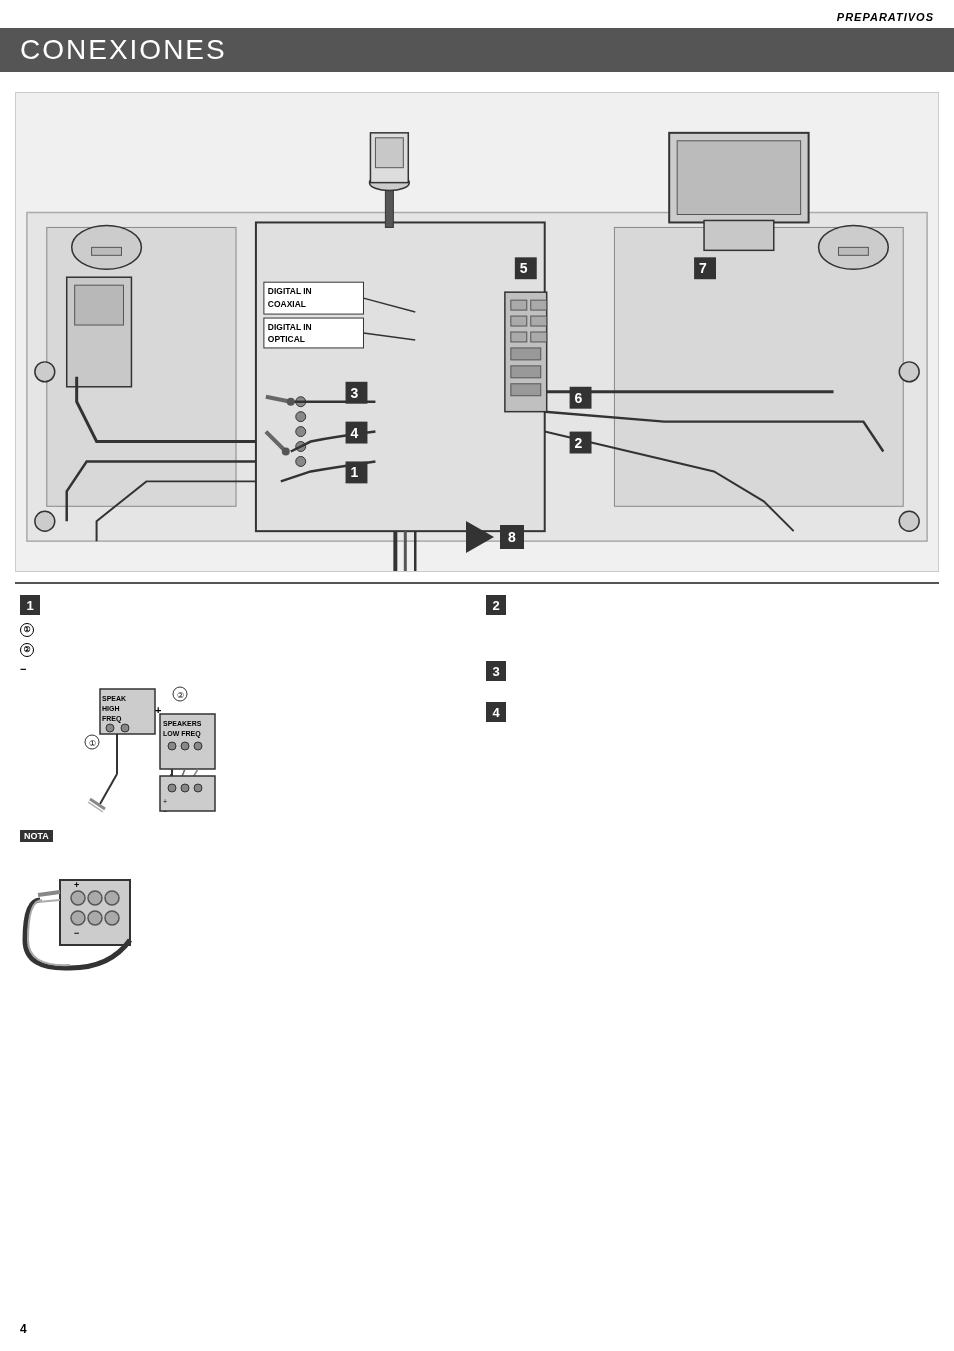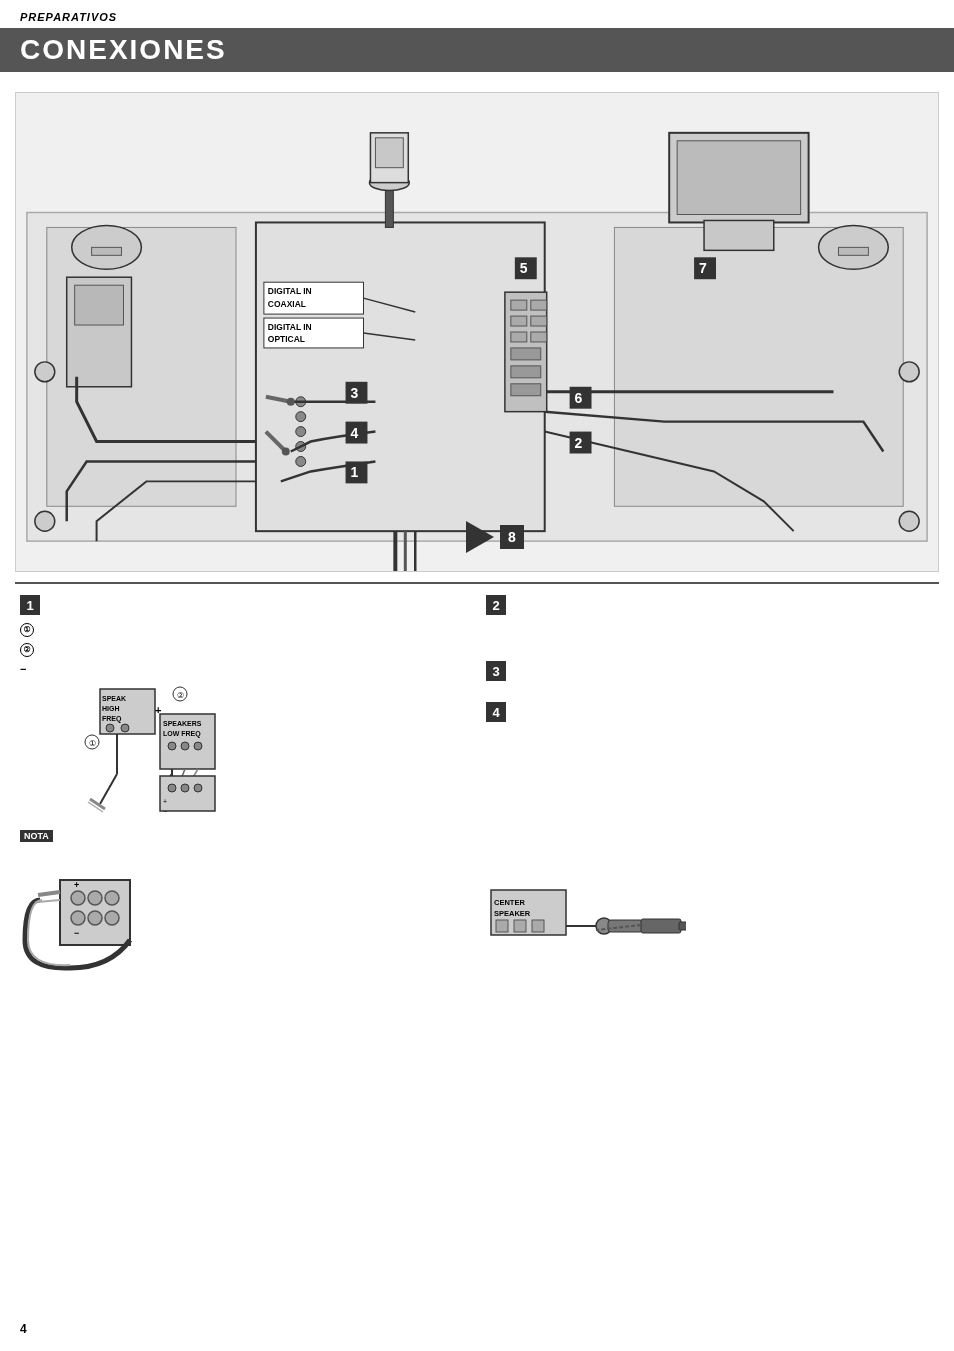--- a/index.html
+++ b/index.html
@@ -9,39 +9,40 @@
       background: #fff;
       font-family: Arial, Helvetica, sans-serif;
       font-size: 12px;
       color: #000;
       position: relative;
     }
 
     
     .header {
       padding: 10px 20px 4px 20px;
+      text-align: right;
     }
     .header-label {
       font-weight: 900;
       font-size: 11px;
       letter-spacing: 1px;
       text-transform: uppercase;
       font-style: italic;
     }
 
     
     .title-bar {
       background: #555;
       padding: 6px 20px;
       margin: 0;
     }
     .title-bar h1 {
       color: #fff;
       font-size: 28px;
-      font-weight: 700;
+      font-weight: 400;
       letter-spacing: 2px;
       text-transform: uppercase;
     }
 
     
     .diagram-area {
       background: #f0f0f0;
       margin: 20px 15px 10px 15px;
       height: 480px;
       position: relative;
@@ -416,37 +417,15 @@
       <text x="54" y="76" font-size="9" font-weight="bold" font-family="Arial">−</text>
 
       <path d="M20,40 Q5,40 5,80 Q5,110 50,108 Q90,108 110,80" fill="none" stroke="#333" stroke-width="5"></path>
       <path d="M22,40 Q8,40 8,80 Q8,107 50,105" fill="none" stroke="#aaa" stroke-width="2"></path>
 
       <line x1="18" y1="35" x2="40" y2="32" stroke="#888" stroke-width="4"></line>
       <line x1="18" y1="42" x2="40" y2="40" stroke="#aaa" stroke-width="2"></line>
     </svg>
   </div>
 
-  <div class="bottom-img-block">
-    <svg width="200" height="120" viewBox="0 0 200 120" xmlns="http://www.w3.org/2000/svg">
-
-      <rect x="5" y="30" width="75" height="45" fill="#ccc" stroke="#333" stroke-width="1.5"></rect>
-      <text x="8" y="45" font-size="7.5" font-weight="bold" font-family="Arial">CENTER</text>
-      <text x="8" y="56" font-size="7.5" font-weight="bold" font-family="Arial">SPEAKER</text>
-
-      <rect x="10" y="60" width="12" height="12" fill="#aaa" stroke="#555" stroke-width="1"></rect>
-      <rect x="28" y="60" width="12" height="12" fill="#aaa" stroke="#555" stroke-width="1"></rect>
-      <rect x="46" y="60" width="12" height="12" fill="#aaa" stroke="#555" stroke-width="1"></rect>
-
-      <line x1="80" y1="66" x2="110" y2="66" stroke="#333" stroke-width="2"></line>
-
-      <circle cx="118" cy="66" r="8" fill="#888" stroke="#333" stroke-width="1.5"></circle>
-      <rect x="122" y="60" width="35" height="12" fill="#777" stroke="#333" stroke-width="1" rx="3"></rect>
-
-      <rect x="155" y="59" width="40" height="14" fill="#666" stroke="#333" stroke-width="1" rx="2"></rect>
-      <rect x="193" y="62" width="10" height="8" fill="#555" stroke="#333" stroke-width="1" rx="1"></rect>
-
-      <line x1="155" y1="65" x2="110" y2="70" stroke="#555" stroke-width="2" stroke-dasharray="4,2"></line>
-    </svg>
-  </div>
 </div>
 
 <div class="page-number">4</div>
 
 </body></html>

